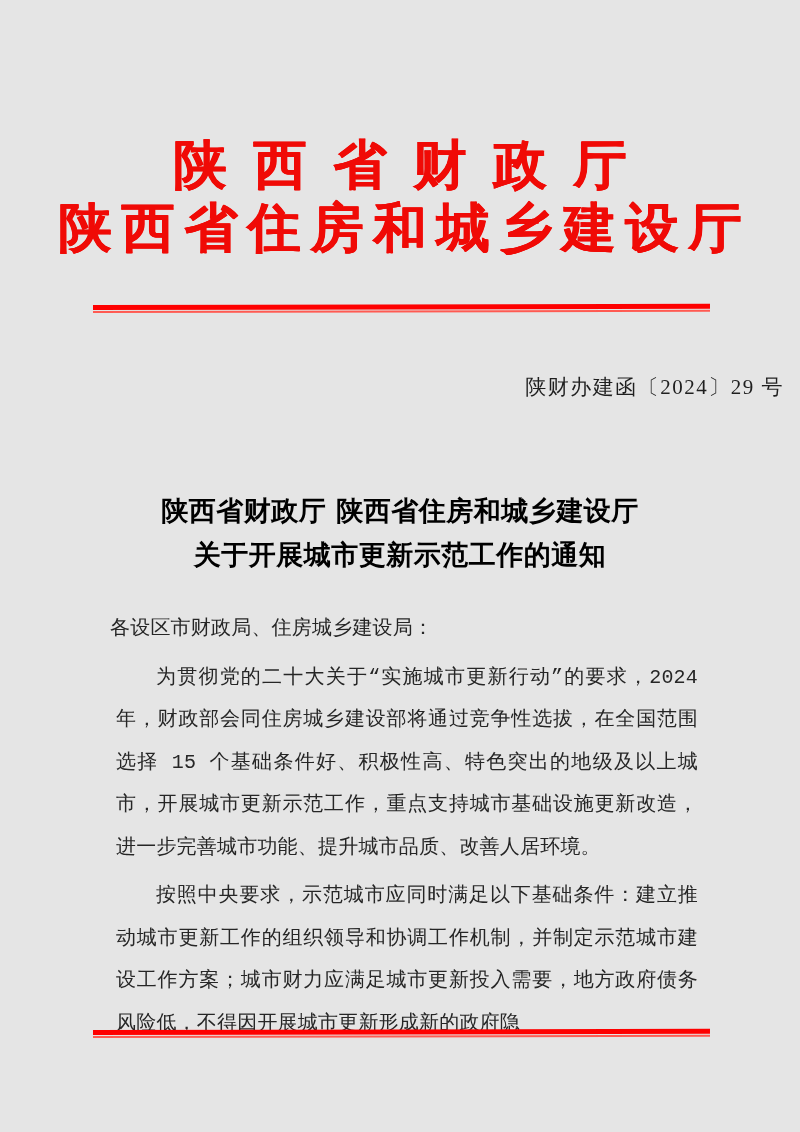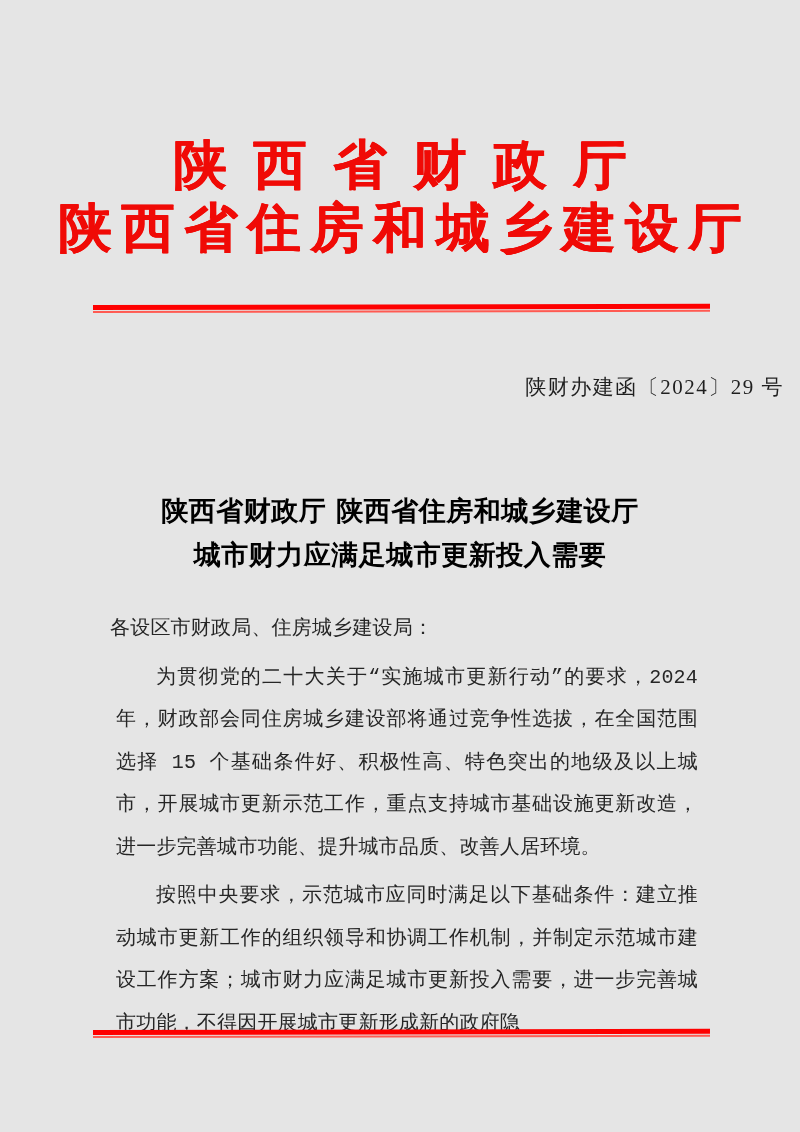--- a/index.html
+++ b/index.html
@@ -157,27 +157,27 @@
 
   <div class="red-rule top">
     <div class="bar"></div>
     <div class="hair"></div>
   </div>
 
   <div class="doc-number">陕财办建函〔2024〕29 号</div>
 
   <div class="doc-title">
     <span class="title-line">陕西省财政厅 陕西省住房和城乡建设厅</span>
-    <span class="title-line">城市财力应满足城市更新投入需要</span>
+    <span class="title-line">关于开展城市更新示范工作的通知</span>
   </div>
 
   <div class="body-text">
     <p class="salutation">各设区市财政局、住房城乡建设局：</p>
     <p class="para">为贯彻党的二十大关于“实施城市更新行动”的要求，2024年，财政部会同住房城乡建设部将通过竞争性选拔，在全国范围选择 15 个基础条件好、积极性高、特色突出的地级及以上城市，开展城市更新示范工作，重点支持城市基础设施更新改造，进一步完善城市功能、提升城市品质、改善人居环境。</p>
-    <p class="para">按照中央要求，示范城市应同时满足以下基础条件：建立推动城市更新工作的组织领导和协调工作机制，并制定示范城市建设工作方案；城市财力应满足城市更新投入需要，进一步完善城市功能，不得因开展城市更新形成新的政府隐</p>
+    <p class="para">按照中央要求，示范城市应同时满足以下基础条件：建立推动城市更新工作的组织领导和协调工作机制，并制定示范城市建设工作方案；城市财力应满足城市更新投入需要，地方政府债务风险低，不得因开展城市更新形成新的政府隐</p>
   </div>
 
   <div class="red-rule bottom">
     <div class="bar"></div>
     <div class="hair"></div>
   </div>
 
 </div>
 
 </body></html>

